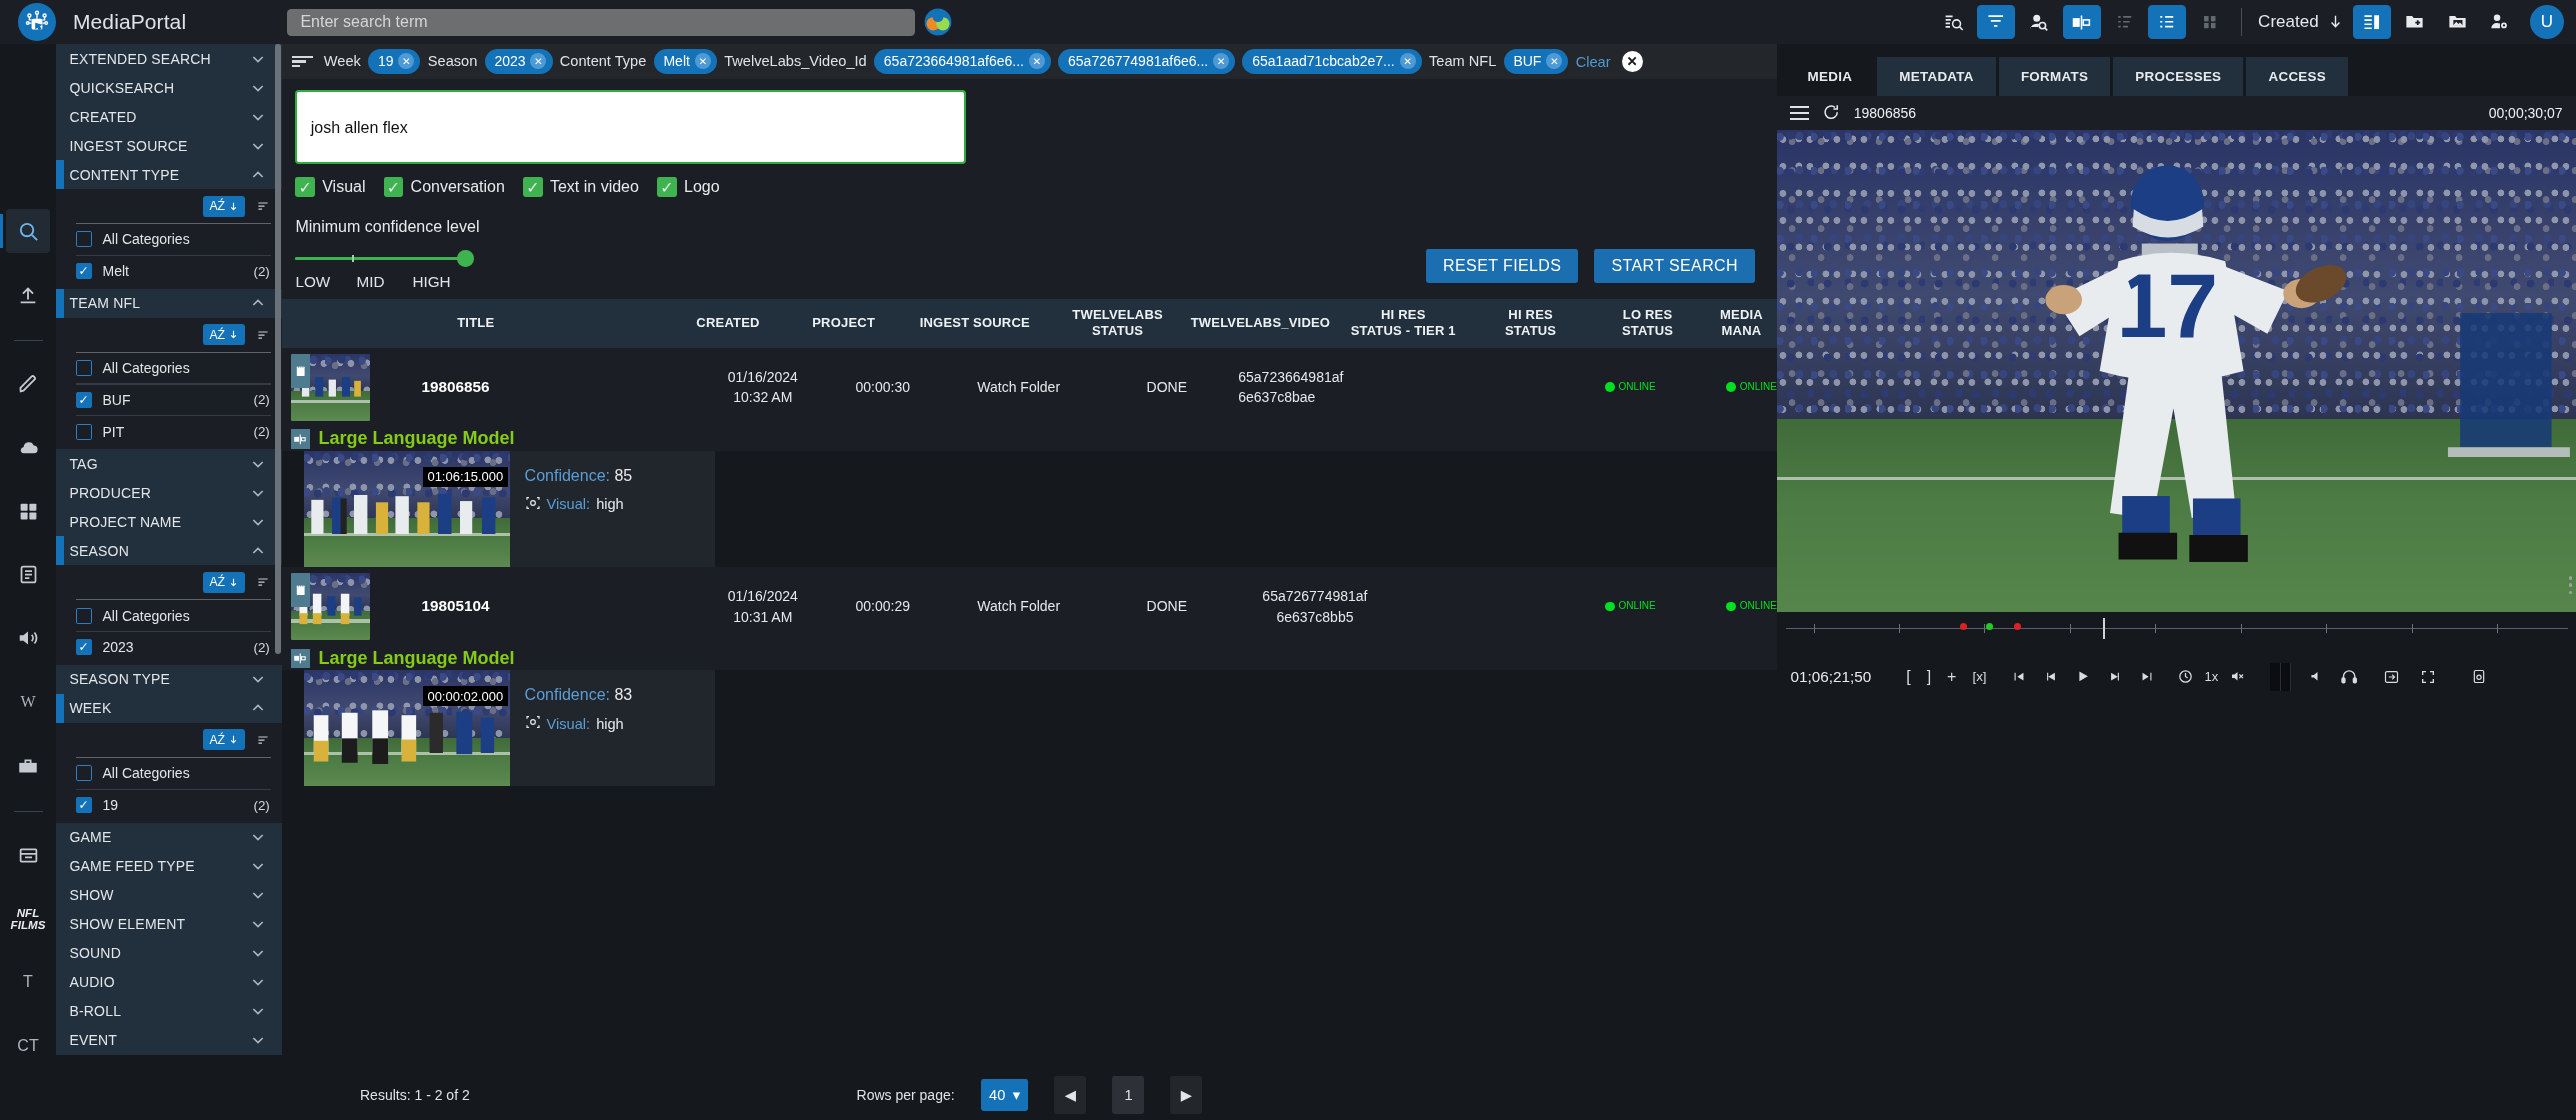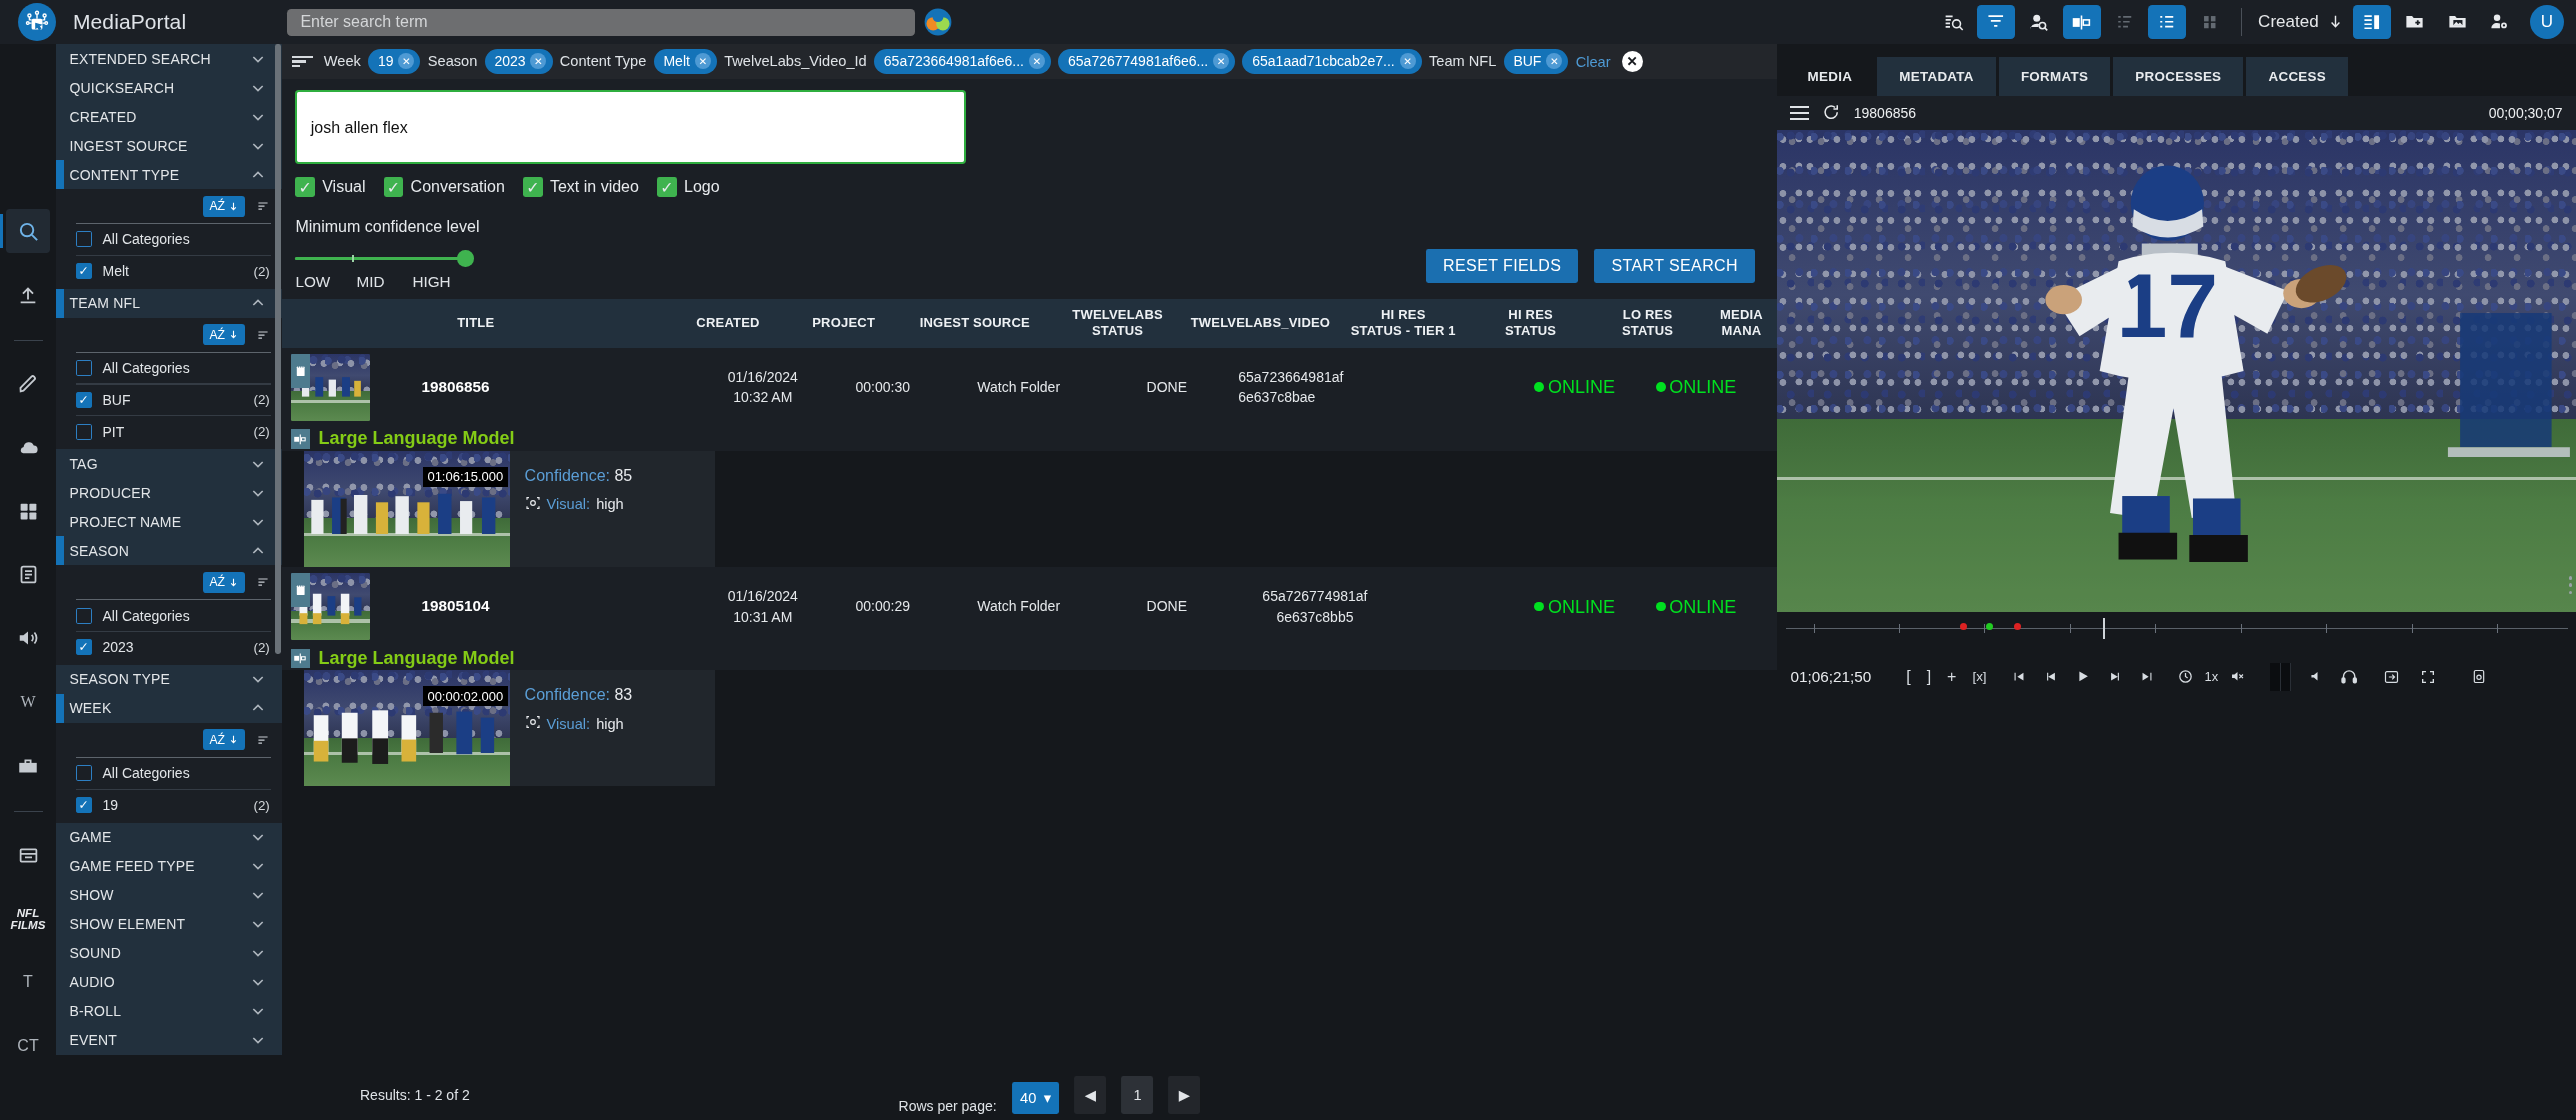--- a/index.html
+++ b/index.html
@@ -101,40 +101,40 @@
   
   .thead{ height:49px; background:#22303d; display:flex; align-items:center; flex:none; }
   .th{ font-size:13px; font-weight:bold; color:#eef1f4; letter-spacing:0.2px; text-align:center; line-height:1.25; }
   .results{ flex:1; overflow:hidden; background:#15181c; position:relative; }
   .row{ height:79px; background:#1b1f25; display:flex; align-items:center; position:relative; }
   .thumb{ width:79px; height:67px; margin-left:8.5px; flex:none; position:relative; overflow:hidden; border-radius:1.2px; }
   .thumb .badge{ position:absolute; left:0; top:0; width:19.5px; height:34px; background:#4e7b8e;
                  display:flex; align-items:center; justify-content:center; }
   .cell{ font-size:14px; color:#e5e8eb; text-align:center; line-height:1.45; }
   .title-cell{ font-size:15.3px; font-weight:bold; color:#fff; }
-  .online{ color:#00e020; font-size:18px; display:flex; align-items:center; justify-content:flex-start; gap:3.7px; }
+  .online{ color:#00e020; font-size:10px; display:flex; align-items:center; justify-content:flex-end; gap:3.7px; }
   .dot{ width:9.8px; height:9.8px; border-radius:50%; background:#00e020; }
 
   .llm-head{ height:24.4px; background:#1b1f25; display:flex; align-items:center; gap:8.5px; padding-left:8.5px; }
   .llm-ico{ width:19.5px; height:19.5px; background:#4e7b8e; display:flex; align-items:center; justify-content:center; }
   .llm-head span{ font-size:18px; font-weight:bold; color:#84cc16; }
   .llm-body{ height:116px; background:#15181c; display:flex; padding-left:22px; }
   .llm-thumb{ width:206px; height:116px; position:relative; overflow:hidden; flex:none; }
   .tc{ position:absolute; right:2.4px; top:16px; background:#000; color:#fff; font-size:13px; padding:2.4px 4.3px; }
   .llm-meta{ width:205px; background:#21262c; padding:16px 0 0 14.6px; }
   .cf{ font-size:16px; color:#5b9ed6; margin-bottom:9.8px; }
   .cf b{ color:#e8eaed; font-weight:normal; }
   .vis{ display:flex; align-items:center; gap:6px; font-size:14.6px; color:#5b9ed6; }
   .vis b{ color:#e8eaed; font-weight:normal; }
 
   .hscroll{ position:absolute; left:287px; bottom:35px; width:488px; height:4.3px; background:#7d848c; border-radius:2.4px; }
 
   .footer{ height:51px; background:#15181c; display:flex; align-items:center; flex:none; position:relative; }
   .results-text{ font-size:14px; color:#dfe3e7; margin-left:78px; }
-  .pager{ position:absolute; left:50%; transform:translateX(-50%); display:flex; align-items:flex-end; gap:15px;margin-left:20px; }
+  .pager{ position:absolute; left:50%; transform:translateX(-50%); display:flex; align-items:center; gap:26px; }
   .pager .lbl{ font-size:14px; color:#dfe3e7; }
   .rpp{ background:#1473b8; height:32px; border-radius:2.4px; padding:0 8.5px; display:flex; align-items:center;
         gap:7.3px; color:#fff; font-size:14.6px; }
   .pbtn{ width:32px; height:38px; background:#23262b; border-radius:2.4px; display:flex;
          align-items:center; justify-content:center; color:#e2e5e8; font-size:14.6px; }
   .pbtn.cur{ background:#2d3137; }
 
   
   .right{ width:799px; background:#15181c; flex:none; display:flex; flex-direction:column; position:relative; }
   .rtabs{ height:52px; display:flex; align-items:flex-end; padding-left:8.5px; flex:none; }

